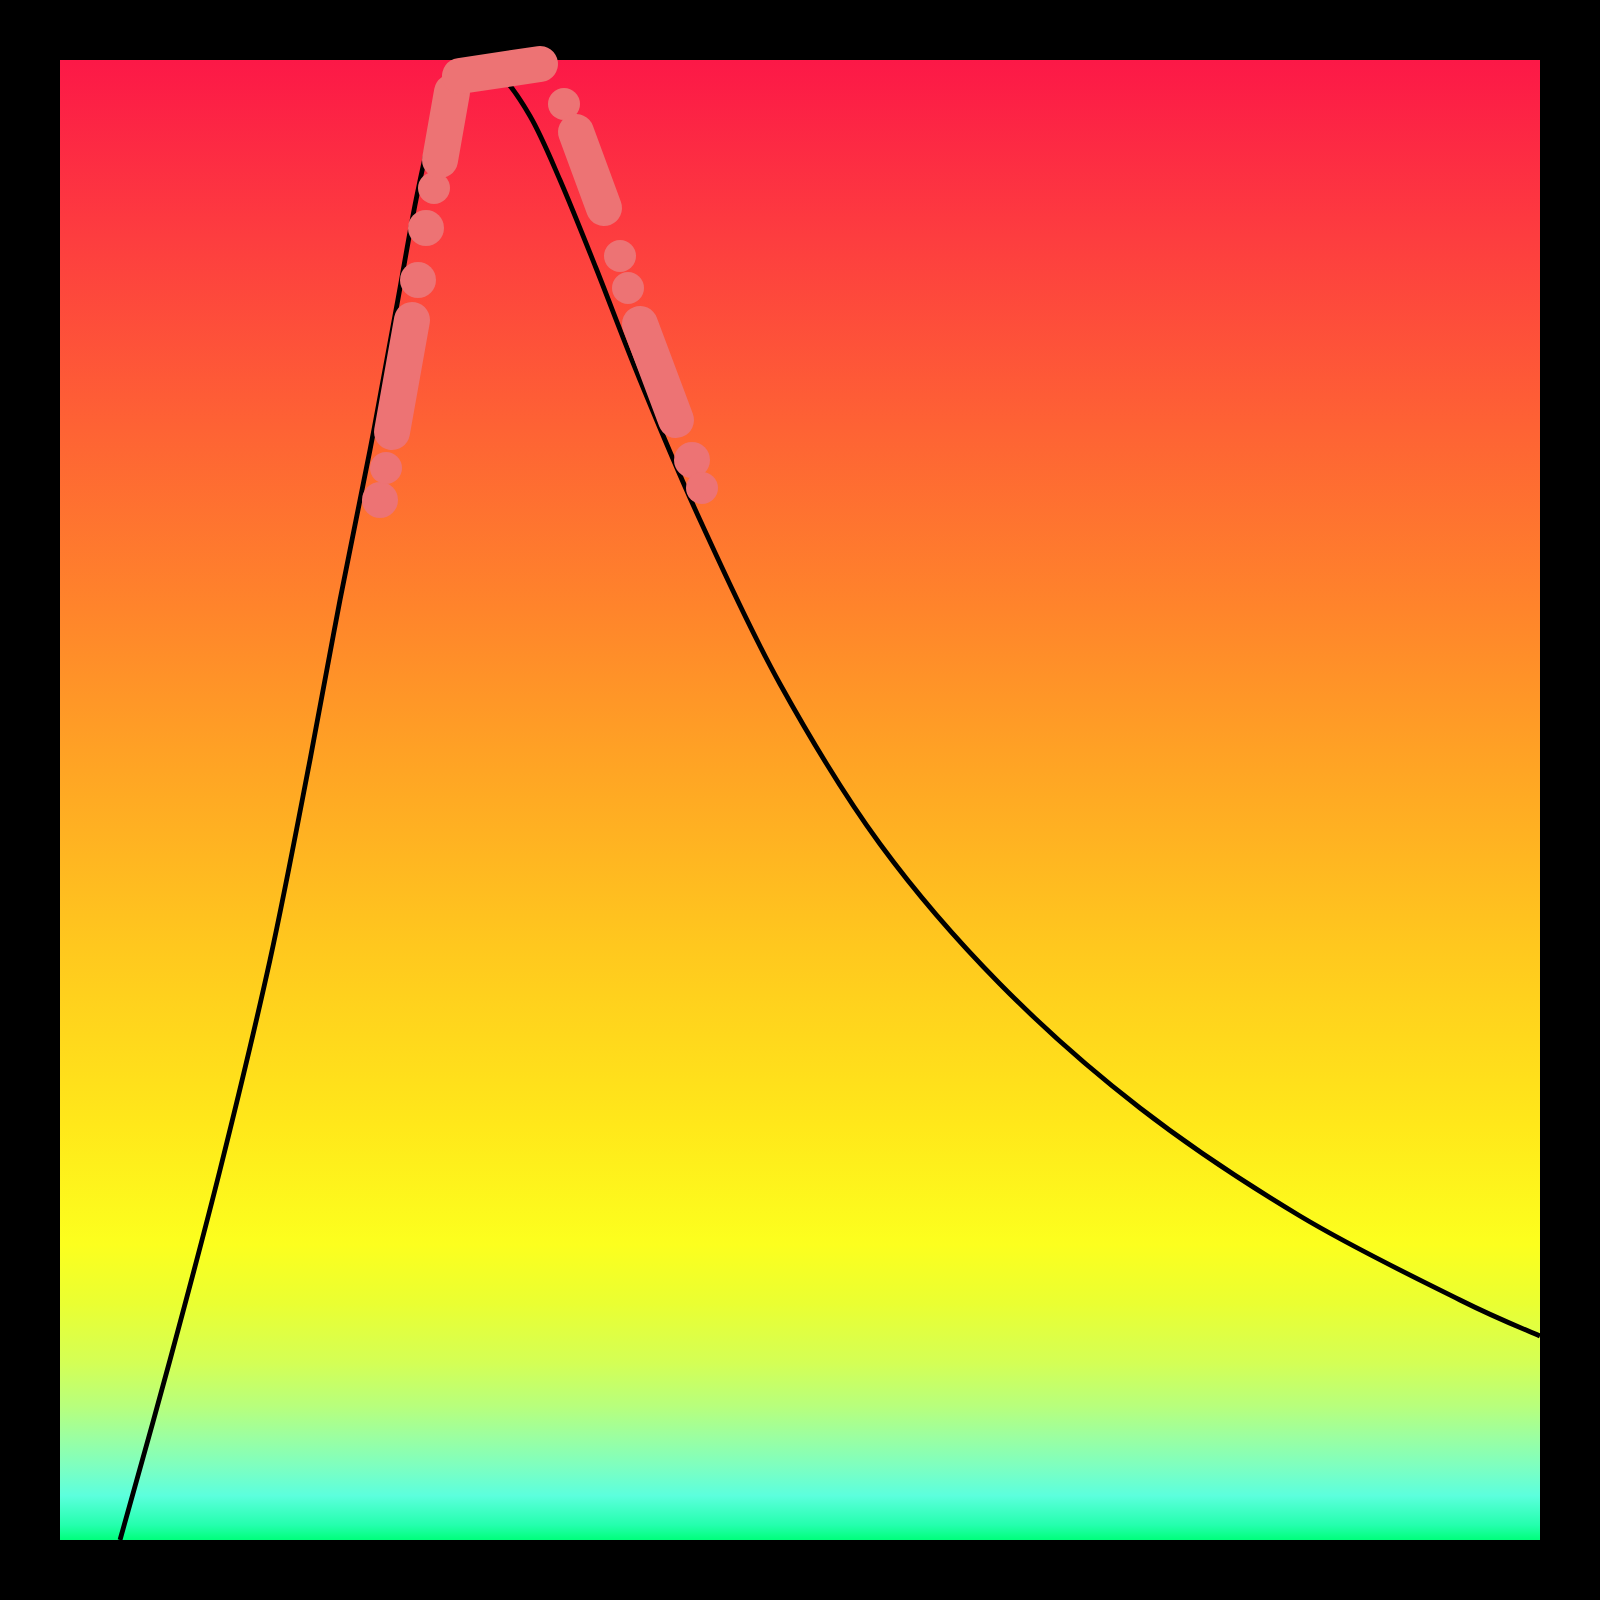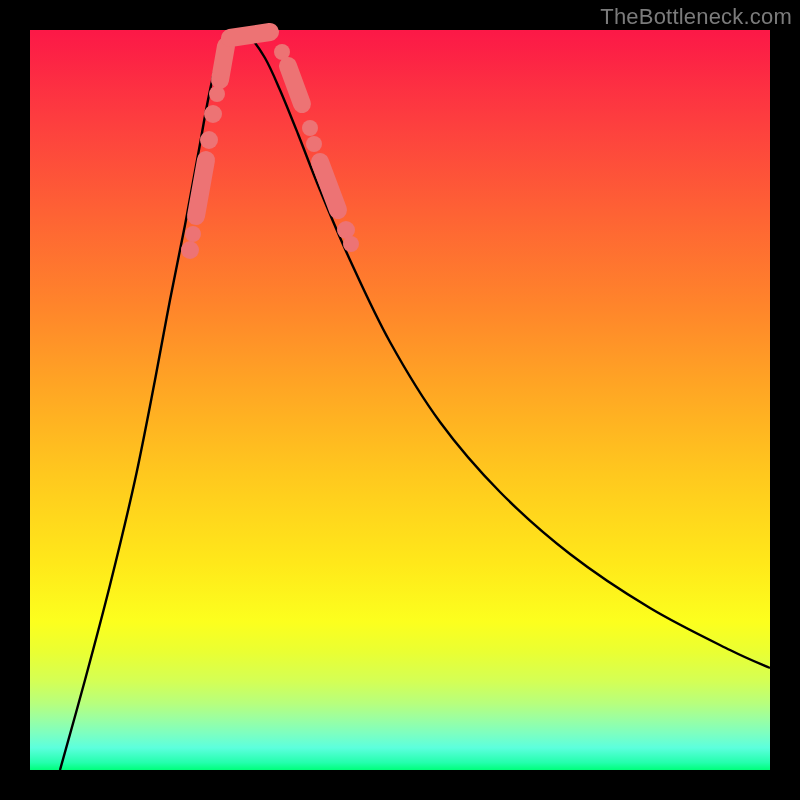--- a/index.html
+++ b/index.html
@@ -95,14 +95,13 @@
           <line x1="258" y1="36" x2="272" y2="74" stroke="#ed7374" stroke-width="18" stroke-linecap="round"></line>
           <circle cx="280" cy="98" r="8" fill="#ed7374"></circle>
           <circle cx="284" cy="114" r="8" fill="#ed7374"></circle>
           <line x1="290" y1="132" x2="308" y2="180" stroke="#ed7374" stroke-width="18" stroke-linecap="round"></line>
           <circle cx="316" cy="200" r="9" fill="#ed7374"></circle>
           <circle cx="321" cy="214" r="8" fill="#ed7374"></circle>
         </g>
     </svg>
   </div>
 
-  <div class="watermark">TheBottleneck.com</div>
 </div>
 
 </body></html>

